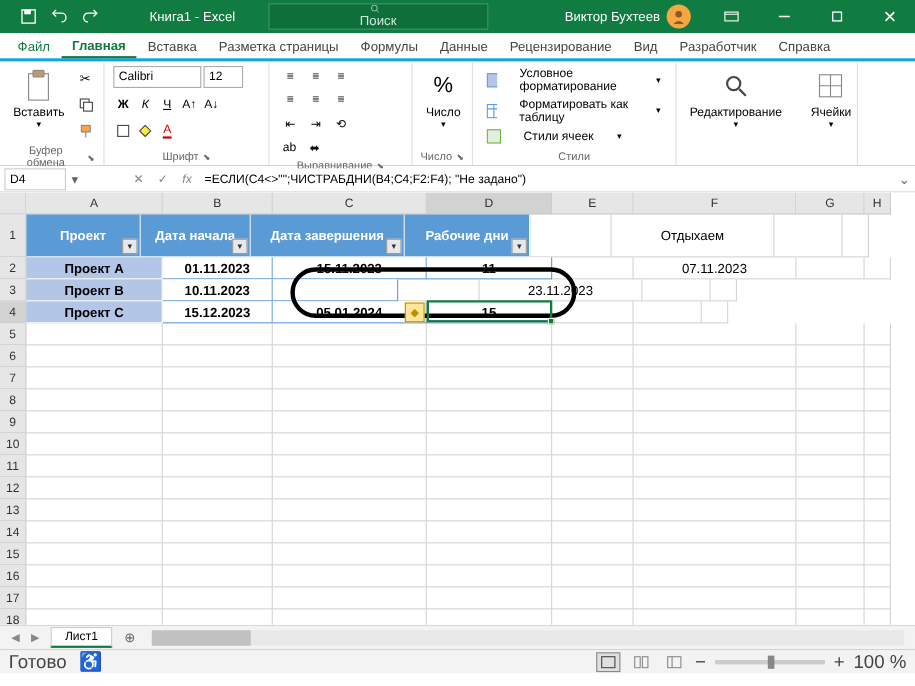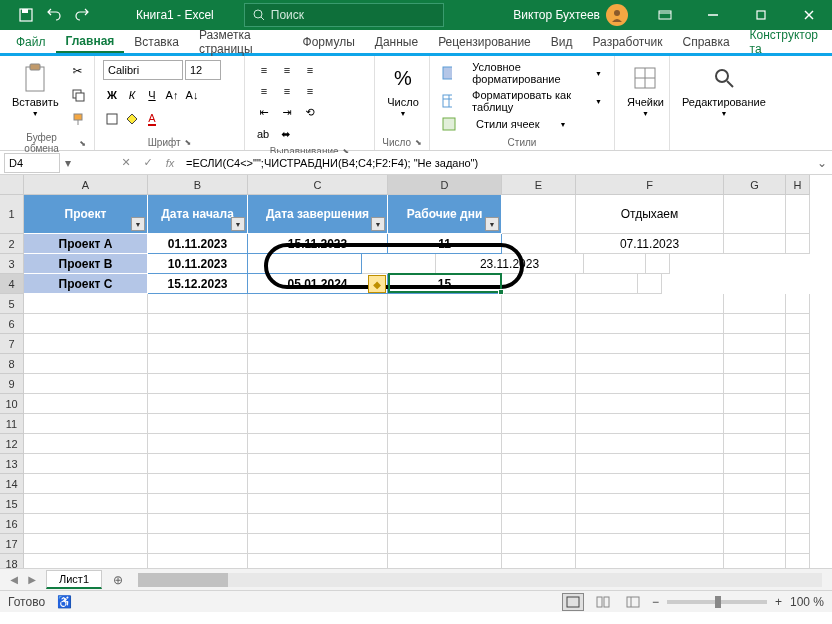--- a/index.html
+++ b/index.html
@@ -4,21 +4,21 @@
 <style>
 * { margin: 0; padding: 0; box-sizing: border-box; font-family: 'Segoe UI', sans-serif; }
 body { width: 832px; height: 624px; background: #fff; overflow: hidden; font-size: 12px; }
 
 
 .titlebar { height: 30px; background: #107c41; display: flex; align-items: center; color: #fff; }
 .titlebar-left { display: flex; align-items: center; gap: 4px; padding-left: 8px; }
 .titlebar-qat { display: flex; gap: 8px; margin-left: 8px; }
 .qat-btn { width: 20px; height: 20px; display: flex; align-items: center; justify-content: center; cursor: pointer; }
 .titlebar-title { margin-left: 40px; font-size: 12px; }
-.search-box { margin-left: 30px; width: 200px; height: 24px; background: #0e6f3a; border: 1px solid #3a9b6e; display: flex; align-items: center; padding: 0 8px; color: #d0e8dc; }
+.search-box { margin-left: 30px; width: 200px; height: 24px; background: #0e6f3a; border: 1px solid #3a9b6e; display: flex; align-items: center; padding: 0 8px; color: #d0e8dc; flex-direction: column; }
 .titlebar-right { margin-left: auto; display: flex; align-items: center; gap: 2px; }
 .user-info { display: flex; align-items: center; gap: 6px; padding: 0 12px; font-size: 12px; }
 .avatar { width: 22px; height: 22px; border-radius: 50%; background: #f4a742; display: flex; align-items: center; justify-content: center; }
 .win-btn { width: 46px; height: 30px; display: flex; align-items: center; justify-content: center; cursor: pointer; }
 
 
 .ribbon-tabs { height: 26px; background: #fff; border-bottom: 3px solid #0ea5e9; display: flex; align-items: stretch; padding-left: 6px; }
 .ribbon-tab { padding: 0 10px; display: flex; align-items: center; font-size: 12px; color: #444; cursor: pointer; }
 .ribbon-tab.file { color: #107c41; }
 .ribbon-tab.active { border-bottom: 2px solid #107c41; color: #107c41; font-weight: 600; }
@@ -81,21 +81,21 @@
 
 .sheet-bar { height: 22px; border-top: 1px solid #d4d4d4; background: #f3f3f3; display: flex; align-items: center; }
 .sheet-nav { display: flex; gap: 2px; padding: 0 6px; }
 .sheet-nav-btn { width: 16px; height: 16px; color: #888; cursor: pointer; display: flex; align-items: center; justify-content: center; font-size: 10px; }
 .sheet-tab { padding: 2px 12px; background: #fff; border: 1px solid #ccc; border-bottom: 2px solid #107c41; font-size: 11px; cursor: pointer; }
 .sheet-add { width: 20px; height: 20px; display: flex; align-items: center; justify-content: center; color: #666; cursor: pointer; margin-left: 6px; }
 .hscroll { flex: 1; margin: 0 10px; height: 14px; background: #e8e8e8; position: relative; }
 .hscroll-thumb { position: absolute; left: 0; width: 90px; height: 14px; background: #c1c1c1; }
 
 
-.status-bar { height: 22px; background: #f3f3f3; border-top: 1px solid #d4d4d4; display: flex; align-items: center; padding: 0 8px; font-size: 12px; color: #444; }
+.status-bar { height: 22px; background: #f3f3f3; border-top: 1px solid #d4d4d4; display: flex; align-items: center; padding: 0 8px; font-size: 17px; color: #444; }
 .status-right { margin-left: auto; display: flex; align-items: center; gap: 8px; }
 .view-btn { width: 22px; height: 18px; display: flex; align-items: center; justify-content: center; cursor: pointer; border: 1px solid transparent; }
 .view-btn.active { border: 1px solid #888; background: #e0e0e0; }
 .zoom-slider { width: 100px; height: 4px; background: #ccc; position: relative; }
 .zoom-thumb { position: absolute; left: 48px; top: -4px; width: 6px; height: 12px; background: #888; }
 
 svg { display: block; }
 </style>
 </head>
 <body>
@@ -168,21 +168,20 @@
   <div class="ribbon-tab file">Файл</div>
   <div class="ribbon-tab active">Главная</div>
   <div class="ribbon-tab">Вставка</div>
   <div class="ribbon-tab">Разметка страницы</div>
   <div class="ribbon-tab">Формулы</div>
   <div class="ribbon-tab">Данные</div>
   <div class="ribbon-tab">Рецензирование</div>
   <div class="ribbon-tab">Вид</div>
   <div class="ribbon-tab">Разработчик</div>
   <div class="ribbon-tab">Справка</div>
-  <div class="ribbon-tab design">Конструктор та</div>
 </div>
 
 <div class="ribbon">
   <div class="ribbon-group" style="width:95px">
     <div class="ribbon-group-content">
       <div class="big-btn">
         <div class="big-btn-icon">
             <svg width="26" height="30" viewBox="0 0 26 30">
               <rect x="4" y="4" width="18" height="24" fill="#fff" stroke="#888"></rect>
               <rect x="8" y="1" width="10" height="6" rx="1" fill="#c19a6b" stroke="#888"></rect>
@@ -318,46 +317,46 @@
             <span>Стили ячеек</span>
             <span style="font-size:7px">▼</span>
           </div>
       </div>
     </div>
     <div class="ribbon-group-label">
         <span>Стили</span>
       </div>
   </div>
 
+  <div class="ribbon-group" style="width:110px;border-right:none">
+    <div class="ribbon-group-content">
+      <div class="big-btn">
+        <div class="big-btn-icon">
+            <svg width="24" height="24">
+              <circle cx="10" cy="10" r="6" fill="none" stroke="#444" stroke-width="2"></circle>
+              <line x1="15" y1="15" x2="21" y2="21" stroke="#444" stroke-width="2"></line>
+            </svg>
+          </div>
+        <div class="big-btn-label">Редактирование</div>
+        <div style="font-size:7px">▼</div>
+      </div>
+    </div>
+  </div>
+
   <div class="ribbon-group" style="width:55px">
     <div class="ribbon-group-content">
       <div class="big-btn">
         <div class="big-btn-icon">
             <svg width="24" height="24">
               <rect x="2" y="2" width="20" height="20" fill="none" stroke="#888"></rect>
               <line x1="2" y1="12" x2="22" y2="12" stroke="#888"></line>
               <line x1="12" y1="2" x2="12" y2="22" stroke="#888"></line>
             </svg>
           </div>
         <div class="big-btn-label">Ячейки</div>
-        <div style="font-size:7px">▼</div>
-      </div>
-    </div>
-  </div>
-
-  <div class="ribbon-group" style="width:110px;border-right:none">
-    <div class="ribbon-group-content">
-      <div class="big-btn">
-        <div class="big-btn-icon">
-            <svg width="24" height="24">
-              <circle cx="10" cy="10" r="6" fill="none" stroke="#444" stroke-width="2"></circle>
-              <line x1="15" y1="15" x2="21" y2="21" stroke="#444" stroke-width="2"></line>
-            </svg>
-          </div>
-        <div class="big-btn-label">Редактирование</div>
         <div style="font-size:7px">▼</div>
       </div>
     </div>
   </div>
 </div>
 
 <div class="formula-row">
   <div class="name-box">
       <span>D4</span>
     </div>
@@ -400,21 +399,21 @@
       <div class="row-h">12</div>
       <div class="row-h">13</div>
       <div class="row-h">14</div>
       <div class="row-h">15</div>
       <div class="row-h">16</div>
       <div class="row-h">17</div>
       <div class="row-h">18</div>
     </div>
   <div class="cells" id="cells">
       <div class="crow">
-        <div class="cell hdr" style="width: 124px; height: 39px;">Проект<div class="filter">▼</div></div>
+        <div class="cell hdr" style="width: 104px; height: 39px;">Проект<div class="filter">▼</div></div>
         <div class="cell hdr" style="width: 100px; height: 39px;">Дата начала<div class="filter">▼</div></div>
         <div class="cell hdr" style="width: 140px; height: 39px;">Дата завершения<div class="filter">▼</div></div>
         <div class="cell hdr" style="width: 114px; height: 39px;">Рабочие дни<div class="filter">▼</div></div>
         <div class="cell" style="width: 74px; height: 39px;"></div>
         <div class="cell" style="width: 148px; height: 39px;">Отдыхаем</div>
         <div class="cell" style="width: 62px; height: 39px;"></div>
         <div class="cell" style="width: 24px; height: 39px;"></div>
       </div>
       <div class="crow">
         <div class="cell proj" style="width: 124px;">Проект A</div>

